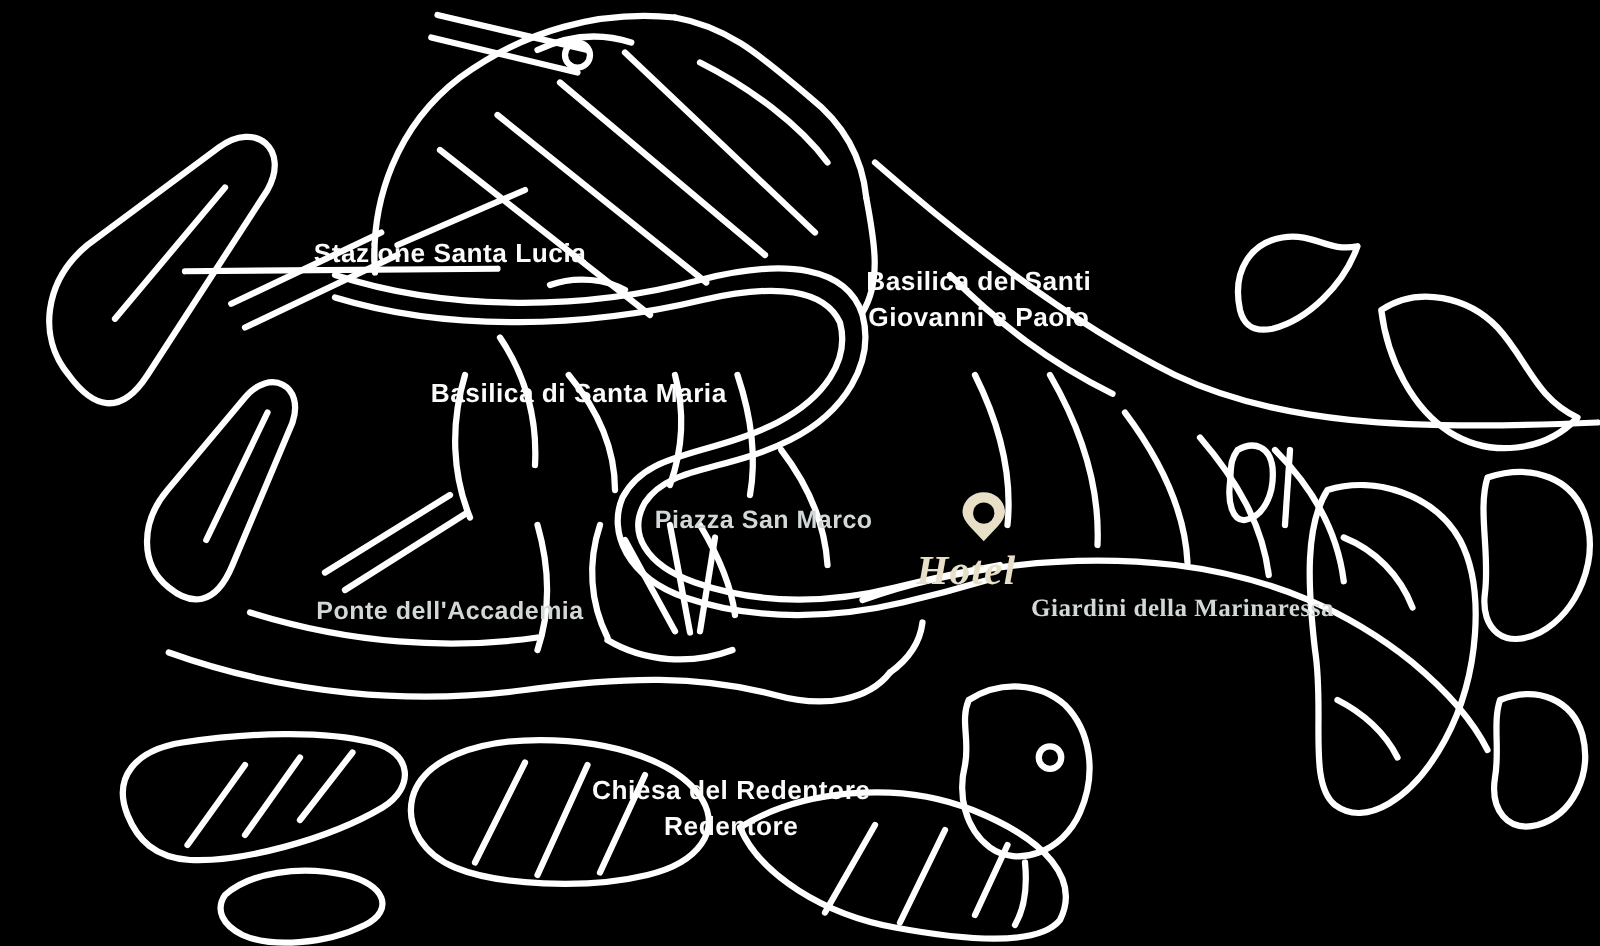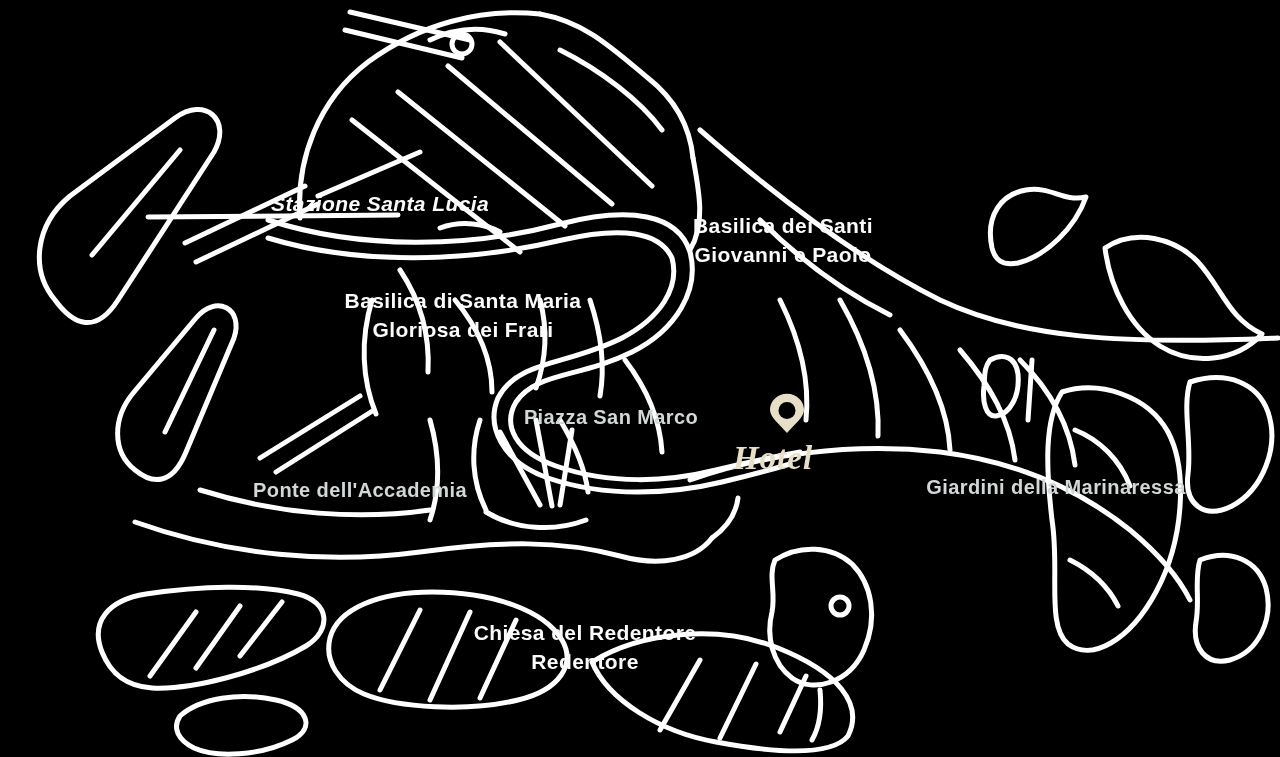--- a/index.html
+++ b/index.html
@@ -155,39 +155,38 @@
       <path class="w4" d="M780,732 L806,676"></path>
       <path d="M180,716 C200,698 240,692 276,700 C308,707 316,728 292,740 C260,756 216,758 194,748 C178,740 172,728 180,716 Z"></path>
     </g>
 
     <g class="pin" transform="translate(769,393)">
       <path d="M18,40 C10,31 1,24 1,16.8 C1,7.8 8.6,0.8 18,0.8 C27.4,0.8 35,7.8 35,16.8 C35,24 26,31 18,40 Z"></path>
       <circle cx="18" cy="17.5" r="8.5"></circle>
     </g>
   </svg>
 
-  <div class="label label--white" style="left:380px;top:203px;font-style:italic;">Stazione Santa Lucia</div>
+  <div class="label label--white" style="left:360px;top:203px;">Stazione Santa Lucia</div>
 
   <div class="label label--white" style="left:783px;top:240px;">
     <span>Basilica dei Santi</span>
     <span>Giovanni e Paolo</span>
   </div>
 
   <div class="label label--white" style="left:463px;top:315px;">
     <span>Basilica di Santa Maria</span>
-    <span>Gloriosa dei Frari</span>
   </div>
 
   <div class="label label--gray" style="left:611px;top:417px;">Piazza San Marco</div>
 
   <div class="label label--gray" style="left:360px;top:490px;">Ponte dell'Accademia</div>
 
   <div class="label label--hotel" style="left:773px;top:458px;">Hotel</div>
 
-  <div class="label label--gray" style="left:1056px;top:487px;">Giardini della Marinaressa</div>
+  <div class="label label--gray" style="left:946px;top:487px;font-family:Liberation Serif, serif;">Giardini della Marinaressa</div>
 
 
 
   <div class="label label--white" style="left:585px;top:647px;">
     <span>Chiesa del Redentore</span>
     <span>Redentore</span>
   </div>
 
 </div>
 

